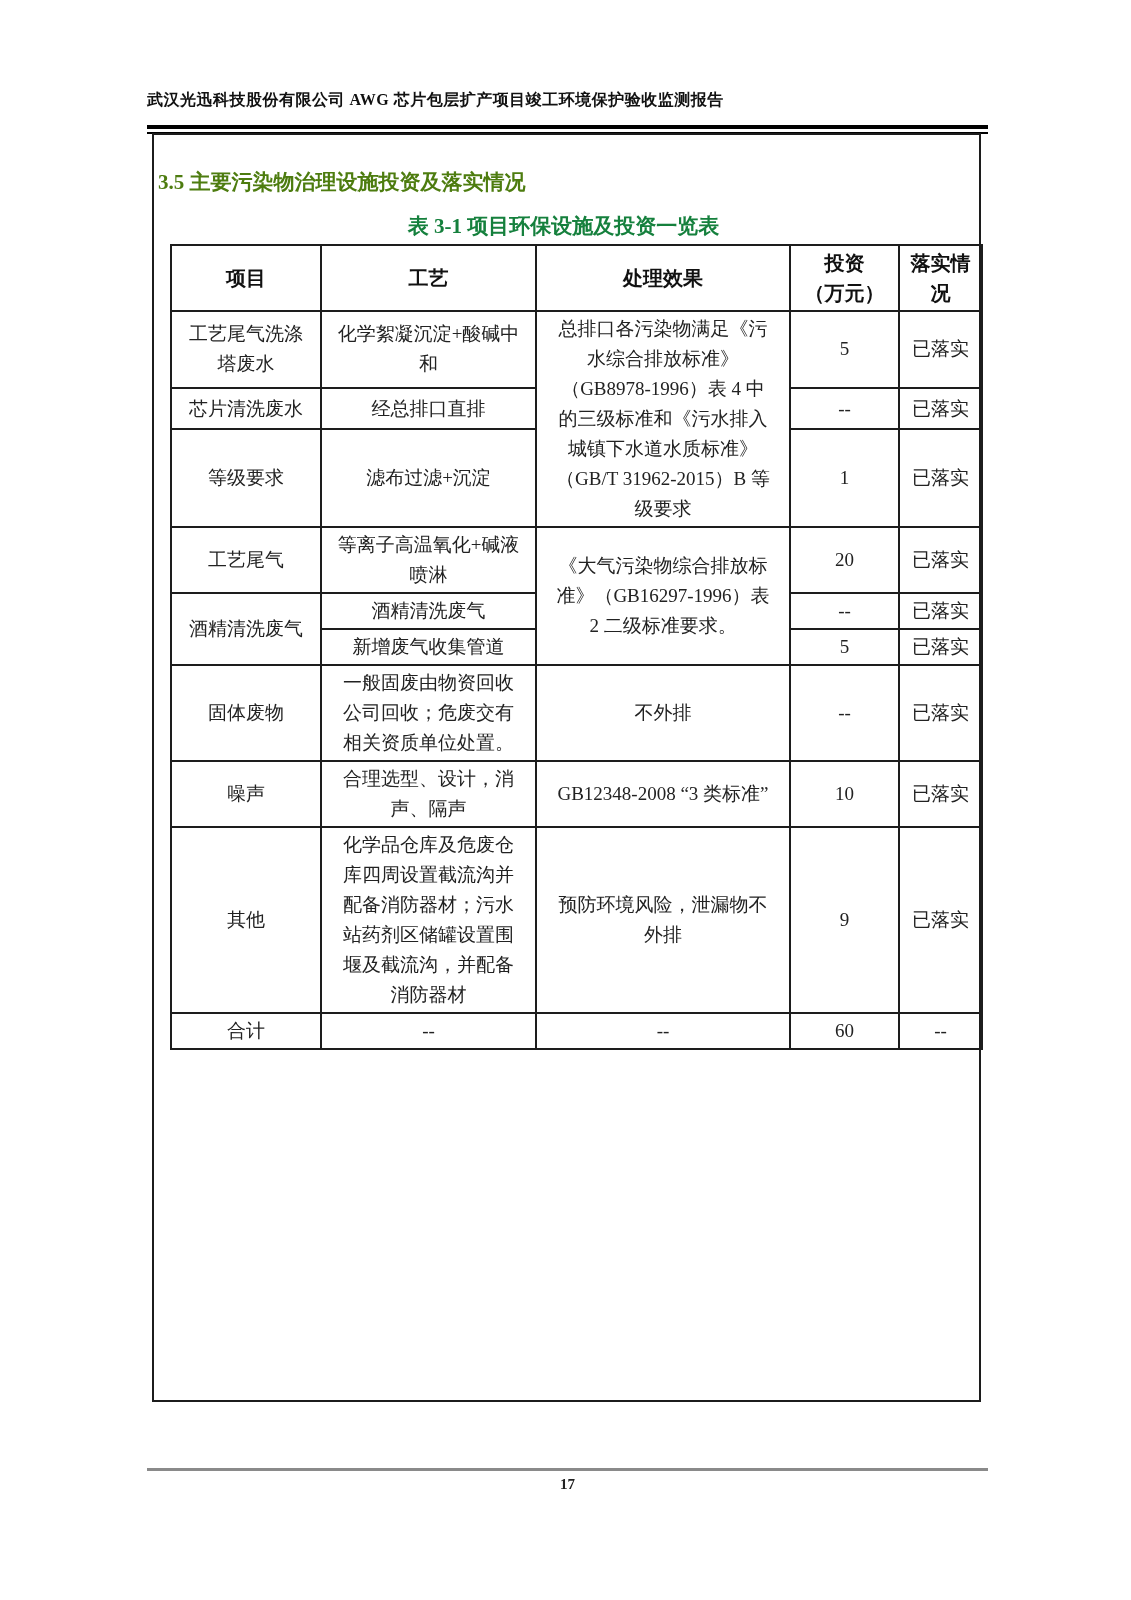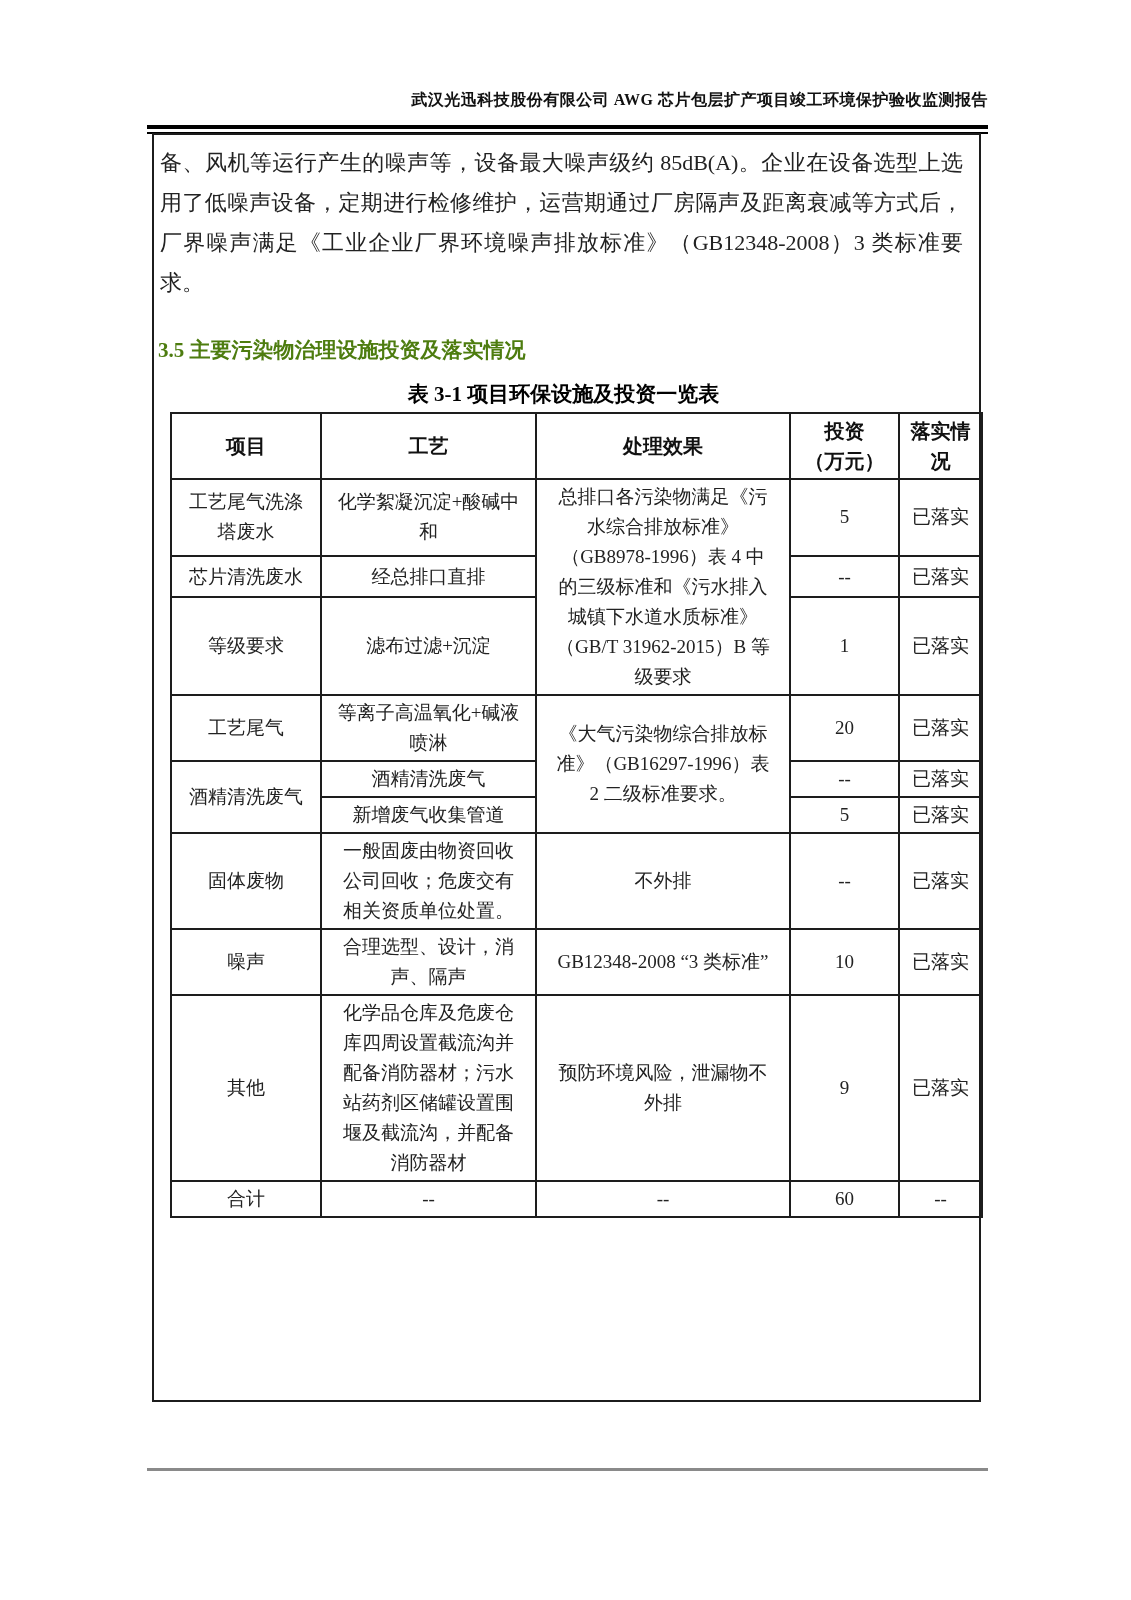--- a/index.html
+++ b/index.html
@@ -14,21 +14,21 @@
     background: #ffffff;
     font-family: "Liberation Serif", "DejaVu Serif", serif;
     color: #1a1a1a;
     overflow: hidden;
   }
   .running-head {
     position: absolute;
     top: 90px;
     left: 147px;
     width: 841px;
-    text-align: right;
+    text-align: left;
     font-size: 16px;
     font-weight: bold;
     color: #111;
     letter-spacing: 0.5px;
     white-space: nowrap;
   }
   .double-rule {
     position: absolute;
     top: 125px;
     left: 147px;
@@ -69,21 +69,21 @@
     text-indent: 2em;
     color: #222;
   }
   .table-title {
     margin: 15px 0 0 0;
     width: 819px;
     text-align: center;
     font-size: 21px;
     line-height: 28px;
     font-weight: bold;
-    color: #000000;
+    color: #15803d;
   }
   table.env-table {
     margin: 4px 0 0 16px;
     border-collapse: collapse;
     table-layout: fixed;
     width: 811px;
   }
   table.env-table th,
   table.env-table td {
     border: 2px solid #1d1d1d;
@@ -127,21 +127,20 @@
 <body>
 
 <div class="page">
 
   <div class="running-head">武汉光迅科技股份有限公司 AWG 芯片包层扩产项目竣工环境保护验收监测报告</div>
 
   <div class="double-rule"></div>
 
   <div class="content-box">
 
-    <p class="para-noise">备、风机等运行产生的噪声等，设备最大噪声级约 85dB(A)。企业在设备选型上选用了低噪声设备，定期进行检修维护，运营期通过厂房隔声及距离衰减等方式后，厂界噪声满足《工业企业厂界环境噪声排放标准》（GB12348-2008）3 类标准要求。</p>
 
     <h3 class="section-heading">3.5 主要污染物治理设施投资及落实情况</h3>
 
 
     <div class="table-title">表 3-1 项目环保设施及投资一览表</div>
 
     <table class="env-table">
       <colgroup>
         <col style="width:150px">
         <col style="width:215px">
@@ -233,14 +232,15 @@
           <td class="c3">--</td>
           <td>60</td>
           <td>--</td>
         </tr>
       </tbody>
     </table>
 
   </div>
 
   <div class="footer-rule"></div>
+  <div class="page-number">17</div>
 
 </div>
 
 </body></html>

